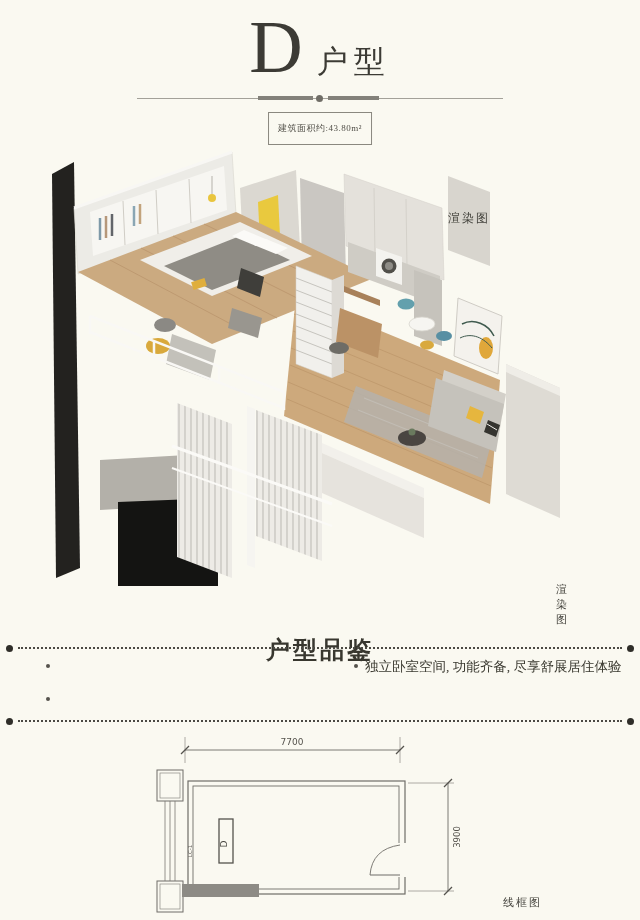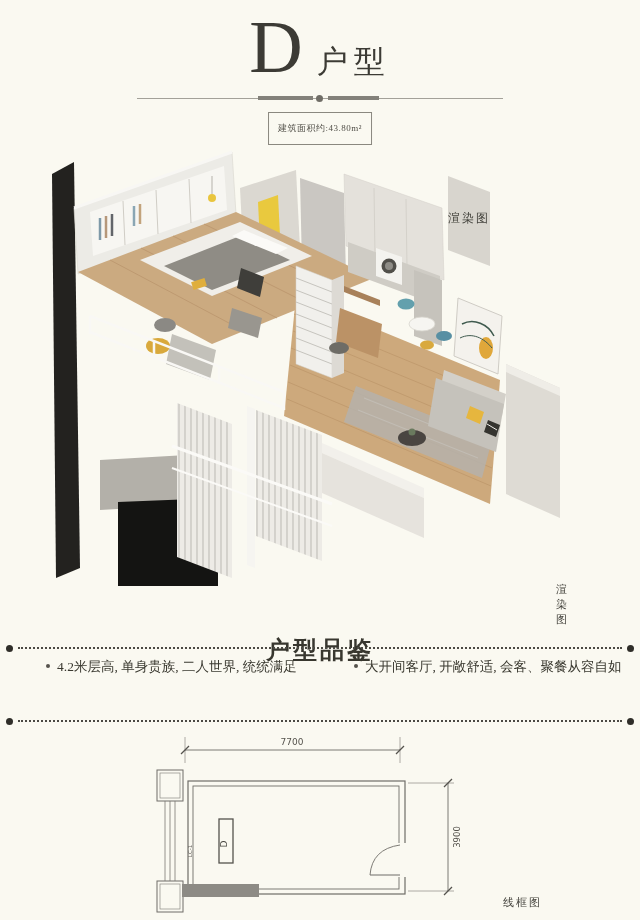--- a/index.html
+++ b/index.html
@@ -201,25 +201,27 @@
 
   <h2 class="features-heading">户型品鉴</h2>
 
   <div class="dotted-rule rule-1">
       <span class="dots"></span>
     </div>
 
   <div class="features-grid">
     <div class="feat">
       <span class="bdot"></span>
-      <span>4.2米层高, 单身贵族, 二人世界, 统统满足</span>
     </div>
     <div class="feat">
       <span class="bdot"></span>
-      <span>大开间客厅, 开敞舒适, 会客、聚餐从容自如</span>
+      <span>独立卧室空间, 功能齐备, 尽享舒展居住体验</span>
+    </div>
+    <div class="feat">
+      <span class="bdot"></span>
     </div>
   </div>
 
   <div class="dotted-rule rule-2">
       <span class="dots"></span>
     </div>
 
   <div class="wireframe-wrap">
     <svg width="380" height="185" viewBox="0 0 380 185">
 

